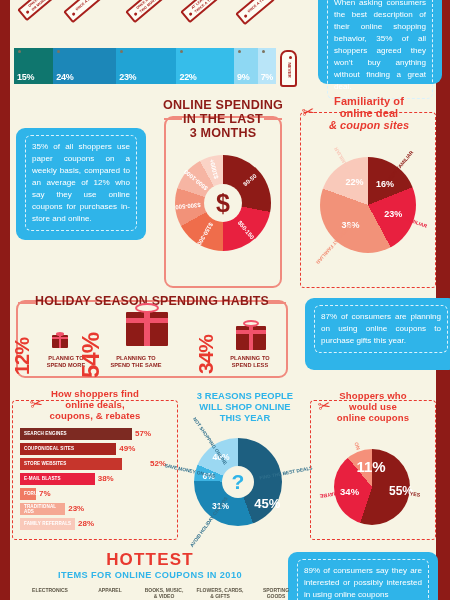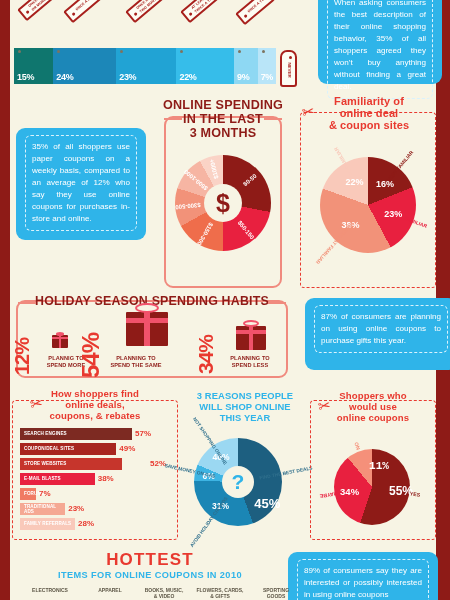--- a/index.html
+++ b/index.html
@@ -287,21 +287,21 @@
       <div class="slice-lab" style="left: 204.919px; top: 233.574px; font-size: 6px; transform: translate(-50%, -50%) rotate(120.6deg);">$150-300</div>
       <div class="slice-lab" style="left: 187.638px; top: 206.343px; font-size: 6px; transform: translate(-50%, -50%) rotate(174.6deg);">$300-500</div>
       <div class="slice-lab" style="left: 195.631px; top: 180.359px; font-size: 6px; transform: translate(-50%, -50%) rotate(219.6deg);">$500-1000</div>
       <div class="slice-lab" style="left: 214.167px; top: 168.596px; font-size: 6px; transform: translate(-50%, -50%) rotate(255.6deg);">$1000+</div>
     </div>
 
   <div class="panel-dash" id="panel-familiar"></div>
   <div class="scissors" style="left:302px; top:104px;">✂</div>
   <div class="dash-title" style="left:310px; top:95px;  width:118px; font-size:11px;">Familiarity of</div>
   <div class="dash-title" style="left:310px; top:107px; width:118px; font-size:11px;">online deal</div>
-  <div class="dash-title" style="left:310px; top:119px; width:118px; font-size:11px;">&amp; coupon sites</div>
+  <div class="dash-title" style="left:310px; top:119px; width:118px; font-size:11px;font-style:italic;">&amp; coupon sites</div>
 
   <div id="famil-pie">
       <div class="pie" style="left: 320px; top: 157px; width: 96px; height: 96px; background: conic-gradient(rgb(142, 27, 23) 10deg, rgb(142, 27, 23) 68.18deg, rgb(232, 32, 63) 68.18deg, rgb(232, 32, 63) 151.82deg, rgb(242, 146, 121) 151.82deg, rgb(242, 146, 121) 290deg, rgb(249, 201, 186) 290deg, rgb(249, 201, 186) 370deg);"></div>
       <div class="slice-lab" style="left: 384.949px; top: 184.137px; font-size: 9px; transform: translate(-50%, -50%);">16%</div>
       <div class="slice-out" style="left: 400.083px; top: 165.51px; font-size: 5px; color: rgb(142, 27, 23); transform: translate(-50%, -50%) rotate(-50.9091deg);">VERY FAMILIAR</div>
       <div class="slice-lab" style="left: 393.259px; top: 214.194px; font-size: 9px; transform: translate(-50%, -50%);">23%</div>
       <div class="slice-out" style="left: 415.812px; top: 222.402px; font-size: 5px; color: rgb(232, 32, 63); transform: translate(-50%, -50%) rotate(20deg);">FAMILIAR</div>
       <div class="slice-lab" style="left: 350.397px; top: 225.315px; font-size: 9px; transform: translate(-50%, -50%);">38%</div>
       <div class="slice-out" style="left: 334.681px; top: 243.453px; font-size: 5px; color: rgb(242, 146, 121); transform: translate(-50%, -50%) rotate(130.909deg);">SOMEWHAT FAMILIAR</div>
       <div class="slice-lab" style="left: 354.56px; top: 181.721px; font-size: 9px; transform: translate(-50%, -50%);">22%</div>
@@ -419,21 +419,21 @@
   <div class="dash-title" style="left:312px; top:401px; width:122px; font-size:9.6px;">would use</div>
   <div class="dash-title" style="left:312px; top:390px; width:122px; font-size:9.6px;">Shoppers who</div>
   <div class="dash-title" style="left:312px; top:412px; width:122px; font-size:9.6px;">online coupons</div>
 
   <div id="would-pie">
       <div class="pie" style="left: 334px; top: 449px; width: 76px; height: 76px; background: conic-gradient(rgb(142, 27, 23) 0deg, rgb(142, 27, 23) 198deg, rgb(232, 32, 63) 198deg, rgb(232, 32, 63) 320.4deg, rgb(245, 144, 122) 320.4deg, rgb(245, 144, 122) 360deg);"></div>
       <div class="slice-lab" style="left: 401px; top: 490.567px; font-size: 12px; transform: translate(-50%, -50%);">55%</div>
       <div class="slice-out" style="left: 415.162px; top: 493.836px; font-size: 5.2px; color: rgb(142, 27, 23); transform: translate(-50%, -50%) rotate(9deg);">YES</div>
       <div class="slice-lab" style="left: 349.604px; top: 491.272px; font-size: 9.5px; transform: translate(-50%, -50%);">34%</div>
       <div class="slice-out" style="left: 329.074px; top: 495.189px; font-size: 5.2px; color: rgb(232, 32, 63); transform: translate(-50%, -50%) rotate(169.2deg);">MAYBE</div>
-      <div class="slice-lab" style="left: 379px; top: 465.548px; font-size: 11px; transform: translate(-50%, -50%); font-family: Liberation Mono, monospace;">11%</div>
+      <div class="slice-lab" style="left: 371px; top: 465.548px; font-size: 15px; transform: translate(-50%, -50%);">11%</div>
       <div class="slice-out" style="left: 357.197px; top: 445.884px; font-size: 5.2px; color: rgb(245, 144, 122); transform: translate(-50%, -50%) rotate(250.2deg);">NO</div>
     </div>
 
   <div id="hot-title">HOTTEST</div>
   <div id="hot-sub">ITEMS FOR ONLINE COUPONS IN 2010</div>
   <div id="hot-items">
       <div class="hot-item" style="left: 22px; top: 587px; width: 56px;">
         <div>ELECTRONICS</div>
         <div></div>
       </div>

